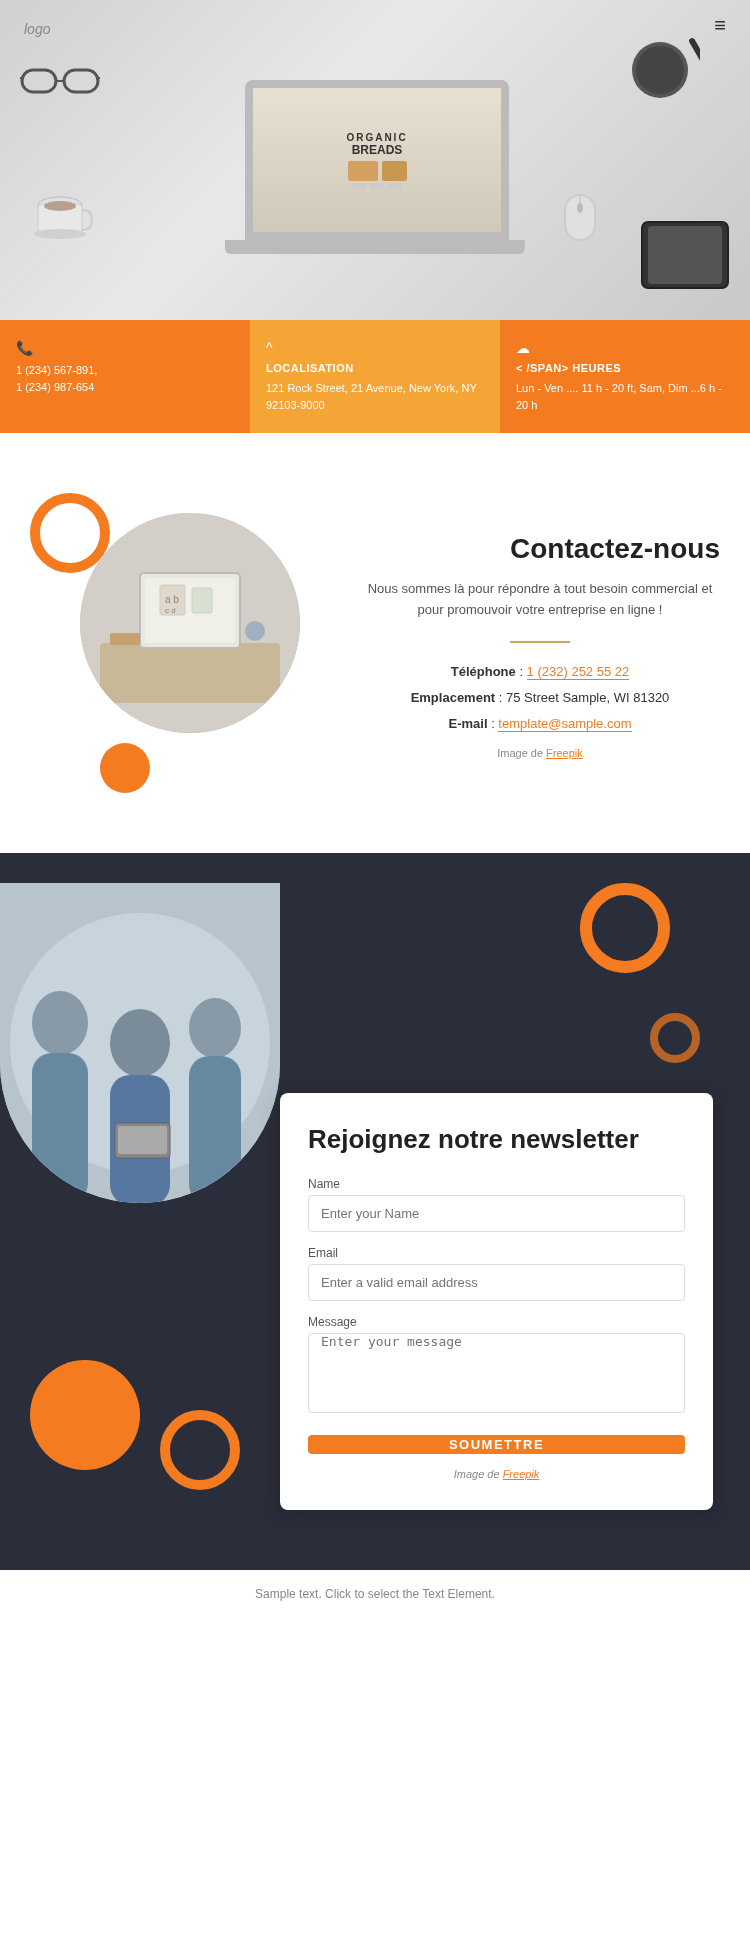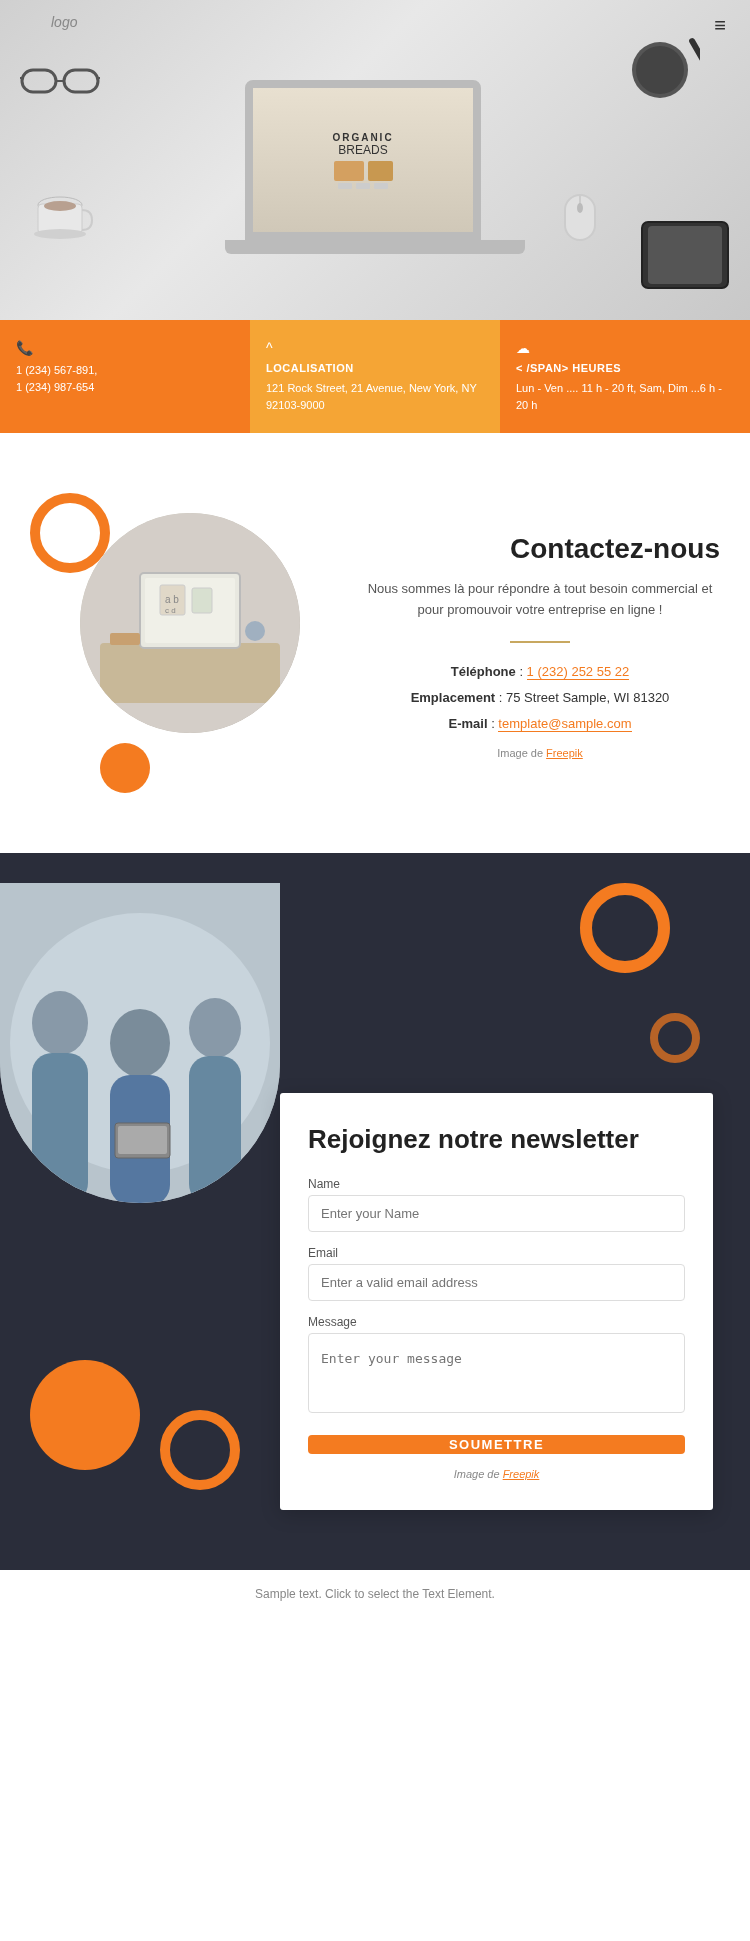--- a/index.html
+++ b/index.html
@@ -1,40 +1,40 @@
 <!DOCTYPE html>
 <html><head>
   <meta charset="utf-8">
   <style>
     * { margin: 0; padding: 0; box-sizing: border-box; }
     body { font-family: Arial, sans-serif; width: 750px; overflow-x: hidden; }
 
     
     nav {
-      display: flex; justify-content: space-between; align-items: flex-start;
-      padding: 14px 24px; position: absolute; top: 0; left: 0; right: 0; z-index: 10; margin-left: 27px;
+      display: flex; justify-content: space-between; align-items: flex-end;
+      padding: 14px 24px; position: absolute; top: 0; left: 0; right: 0; z-index: 10;
     }
     .nav-logo { font-size: 14px; color: #888; font-style: italic; }
     .nav-hamburger { font-size: 20px; color: #333; cursor: pointer; }
 
     
     .hero {
       width: 750px; height: 320px; background: #e8e8e8; position: relative; overflow: hidden;
     }
     .hero-bg {
       width: 100%; height: 100%;
       background: linear-gradient(135deg, #d0d0d0 0%, #e8e8e8 40%, #c8c8c8 100%);
       display: flex; align-items: center; justify-content: center;
     }
     
     .laptop-container {
       position: relative; width: 300px; height: 200px; margin: 0 auto; top: 20px;
     }
     .laptop-screen {
-      width: 236px; height: 160px; background: #f5f5f0; border: 8px solid #bbb;
+      width: 264px; height: 160px; background: #f5f5f0; border: 8px solid #bbb;
       border-radius: 8px 8px 0 0; position: absolute; left: 20px; top: 0;
       display: flex; flex-direction: column; align-items: center; justify-content: center;
       overflow: hidden;
     }
     .laptop-base {
       width: 300px; height: 14px; background: #bbb; border-radius: 0 0 6px 6px;
       position: absolute; top: 160px; left: 0;
     }
     
     .hero-glasses {
@@ -132,33 +132,33 @@
       width: 280px; height: 320px; border-radius: 0 0 160px 160px;
       overflow: hidden; background: #888;
     }
     .nl-team-inner {
       width: 100%; height: 100%;
       background: linear-gradient(180deg, #c8d0d8 0%, #a8b0b8 100%);
       display: flex; align-items: flex-end; justify-content: center;
     }
     
     .nl-form-card {
-      background: white; border-radius: 3px; padding: 30px 28px;
+      background: white; border-radius: 8px; padding: 30px 28px;
       margin-left: 280px; margin-right: 37px; margin-top: 180px;
       position: relative; z-index: 5;
       box-shadow: 0 4px 20px rgba(0,0,0,0.2);
     }
     .nl-form-title { font-size: 26px; font-weight: bold; color: #222; margin-bottom: 20px; line-height: 1.3; }
     .nl-form-label { font-size: 12px; color: #555; margin-bottom: 4px; display: block; }
     .nl-form-input {
       width: 100%; border: 1px solid #ddd; border-radius: 4px; padding: 10px 12px;
       font-size: 13px; color: #999; margin-bottom: 14px; outline: none;
     }
     .nl-form-textarea {
-      width: 100%; border: 1px solid #ddd; border-radius: 4px; padding: 17px 12px;
+      width: 100%; border: 1px solid #ddd; border-radius: 4px; padding: 0 12px;
       font-size: 13px; color: #999; margin-bottom: 18px; outline: none;
       height: 80px; resize: none;
     }
     .nl-submit-btn {
       width: 100%; background: #f47b20; color: white; border: none; border-radius: 4px;
       padding: 2px; font-size: 13px; font-weight: bold; letter-spacing: 1.5px;
       cursor: pointer; text-transform: uppercase;
     }
     .nl-image-credit { font-size: 11px; color: #888; text-align: center; margin-top: 14px; font-style: italic; }
     .nl-image-credit a { color: #f47b20; }
@@ -205,21 +205,21 @@
         <path d="M52 20 Q62 20 62 30 Q62 40 52 40" fill="none" stroke="#ccc" stroke-width="2"></path>
         <ellipse cx="30" cy="44" rx="26" ry="5" fill="#d0d0d0"></ellipse>
         <ellipse cx="30" cy="16" rx="16" ry="5" fill="#b8a090"></ellipse>
       </svg>
     </div>
 
     <div class="laptop-container">
       <div class="laptop-screen">
         <div class="desk-scene">
           <div style="font-size:10px;font-weight:bold;letter-spacing:2px;color:#333">ORGANIC</div>
-          <div style="font-size:12px;font-weight:400;color:#333">BREADS</div>
+          <div style="font-size:12px;font-weight:700;color:#333">BREADS</div>
           <div style="margin-top:4px;display:flex;gap:4px">
             <div style="width:30px;height:20px;background:#d4a060;border-radius:2px"></div>
             <div style="width:25px;height:20px;background:#c89850;border-radius:2px"></div>
           </div>
           <div style="display:flex;gap:4px;margin-top:2px">
             <div style="width:14px;height:6px;background:#ccc;border-radius:1px"></div>
             <div style="width:14px;height:6px;background:#ccc;border-radius:1px"></div>
             <div style="width:14px;height:6px;background:#ccc;border-radius:1px"></div>
           </div>
         </div>

